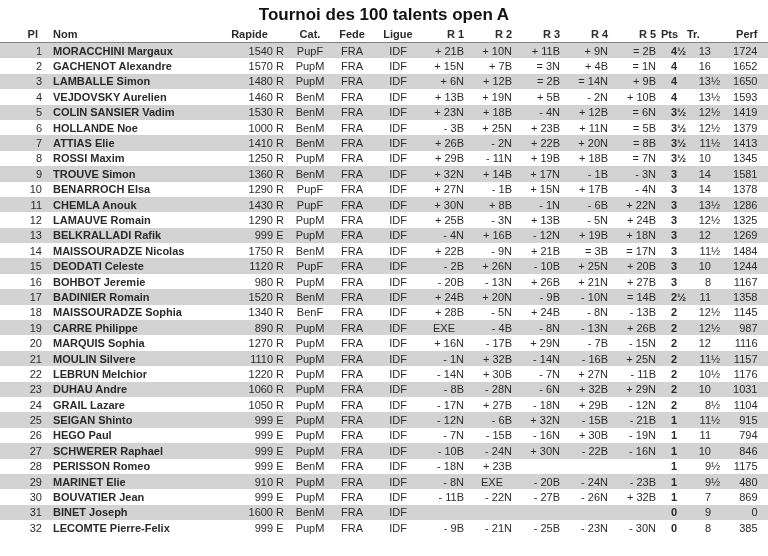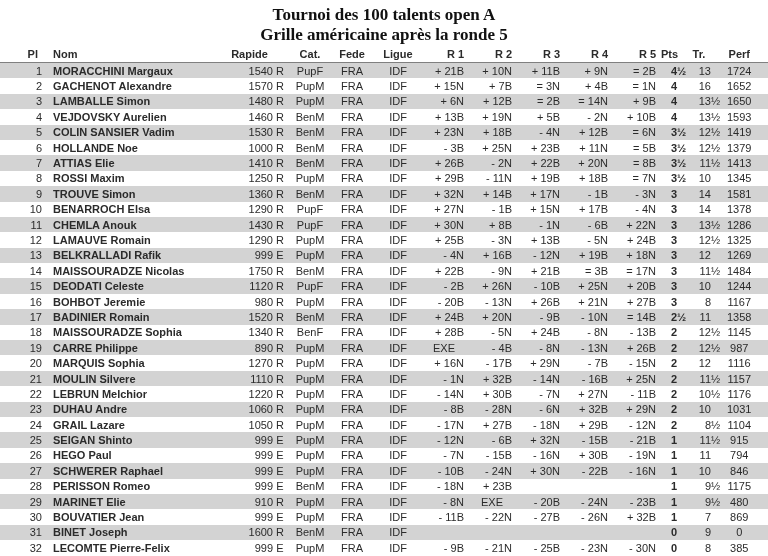--- a/index.html
+++ b/index.html
@@ -1,21 +1,21 @@
 <!DOCTYPE html>
 <html><head>
 <meta charset="utf-8">
 <style>
   html,body{margin:0;padding:0;}
   body{
     width:768px;height:556px;background:#ffffff;overflow:hidden;
     font-family:"Liberation Sans","DejaVu Sans",sans-serif;color:#2b2b2b;
     position:relative;
   }
-  .titles{text-align:center;padding-top:5px;font-family:Liberation Serif, serif;}
+  .titles{text-align:center;padding-top:5px;}
   .title-line{font-size:17px;font-weight:bold;color:#111;line-height:20px;letter-spacing:0px;}
   table{
     width:767px;border-collapse:collapse;table-layout:fixed;
     font-size:11px;margin-top:1px;border-right:1px solid #b3b3b3;
   }
   th{font-weight:bold;height:16px;border-bottom:1px solid #808080;white-space:nowrap;overflow:hidden;vertical-align:middle;padding:0;}
   td{height:15.4px;white-space:nowrap;overflow:hidden;vertical-align:middle;padding:0;}
   tr.alt td{background:#d3d3d3;}
   
   td.c-pl{text-align:right;padding-right:4px;}
@@ -23,31 +23,30 @@
   td.c-nom{text-align:left;padding-left:7px;font-weight:bold;}
   th.c-nom{text-align:left;padding-left:7px;margin-top:7px;}
   td.c-rap{text-align:right;padding-right:4px;margin-top:19px;}
   th.c-rap{text-align:center;padding-right:18px;}
   .c-cat,.c-fede,.c-lig{text-align:center;}
   .c-r{text-align:right;padding-right:5px;}
   td.c-exe{padding-right:14px;}
   td.c-pts{text-align:right;padding-right:3px;font-weight:bold;}
   th.c-pts{text-align:center;padding-right:10px;}
   td.c-tr{text-align:right;padding-right:3px;}
-  th.c-tr{text-align:center;padding-right:10px;}
-  .c-perf{text-align:center;padding-right:10px;}
+  th.c-tr{text-align:left;padding-right:10px;}
+  .c-perf{text-align:right;padding-right:10px;}
   .frac{display:inline-block;width:7px;text-align:left;}
   .sufx{display:inline-block;width:14px;text-align:center;}
 </style>
 </head>
 <body>
 
 <div class="titles">
   <div class="title-line">Tournoi des 100 talents open A</div>
-  <div class="title-line">Grille américaine après la ronde 5</div>
 </div>
 
 <table>
   <colgroup>
     <col style="width:46px">
       <col style="width:180px">
       <col style="width:65px">
     <col style="width:38px">
       <col style="width:46px">
       <col style="width:46px">

